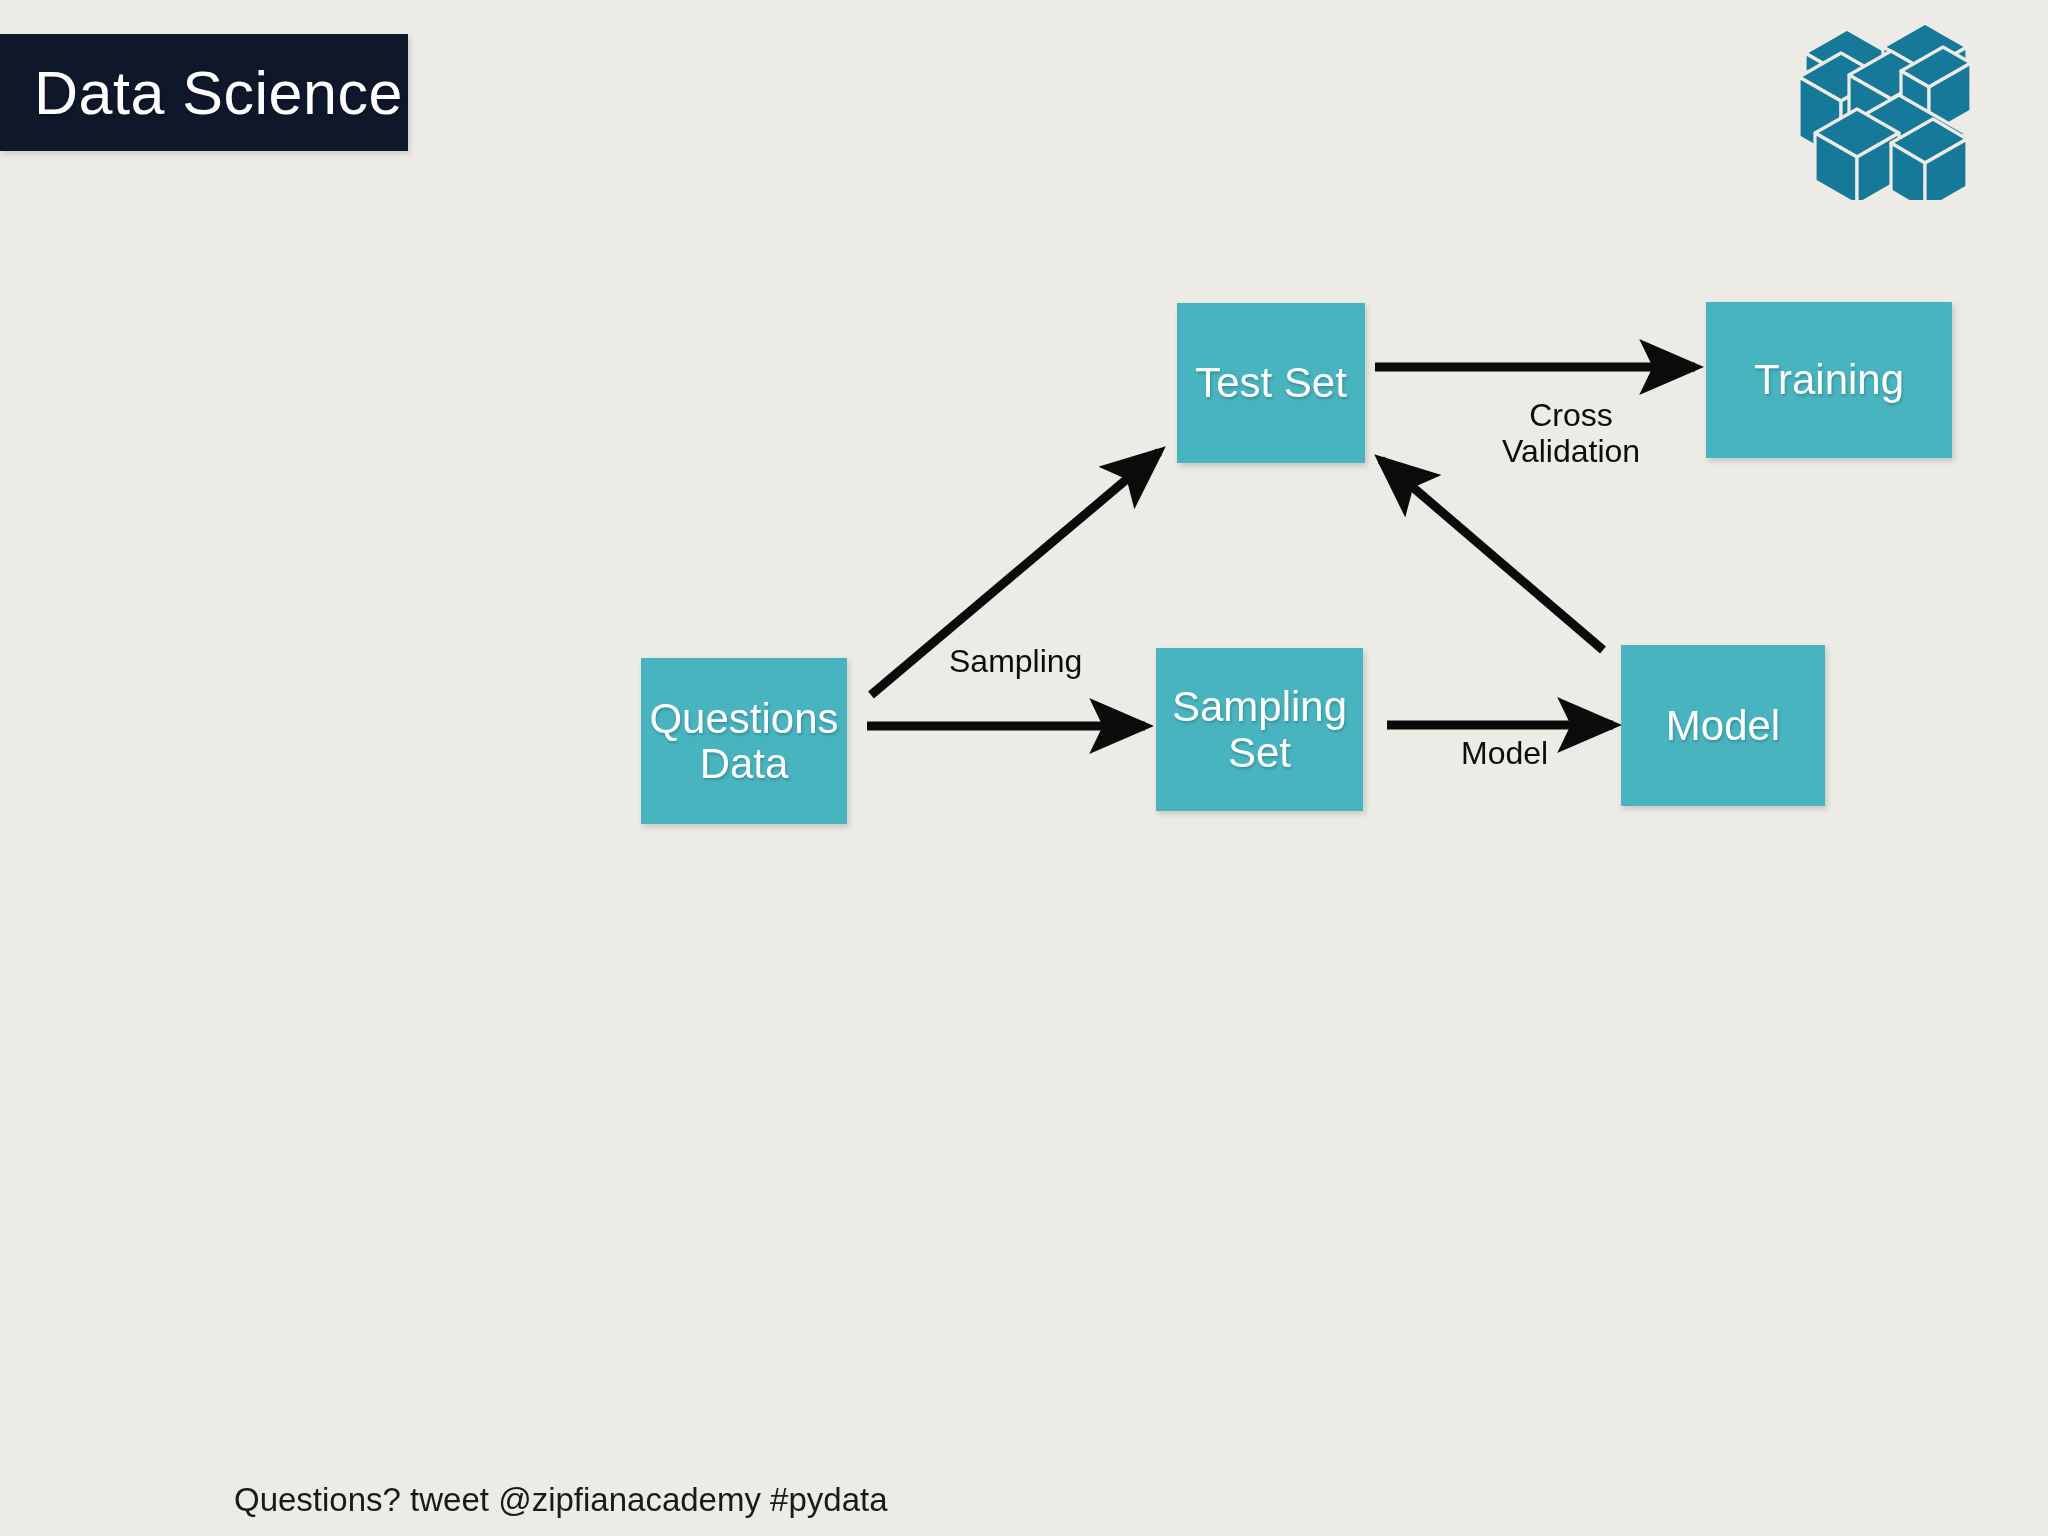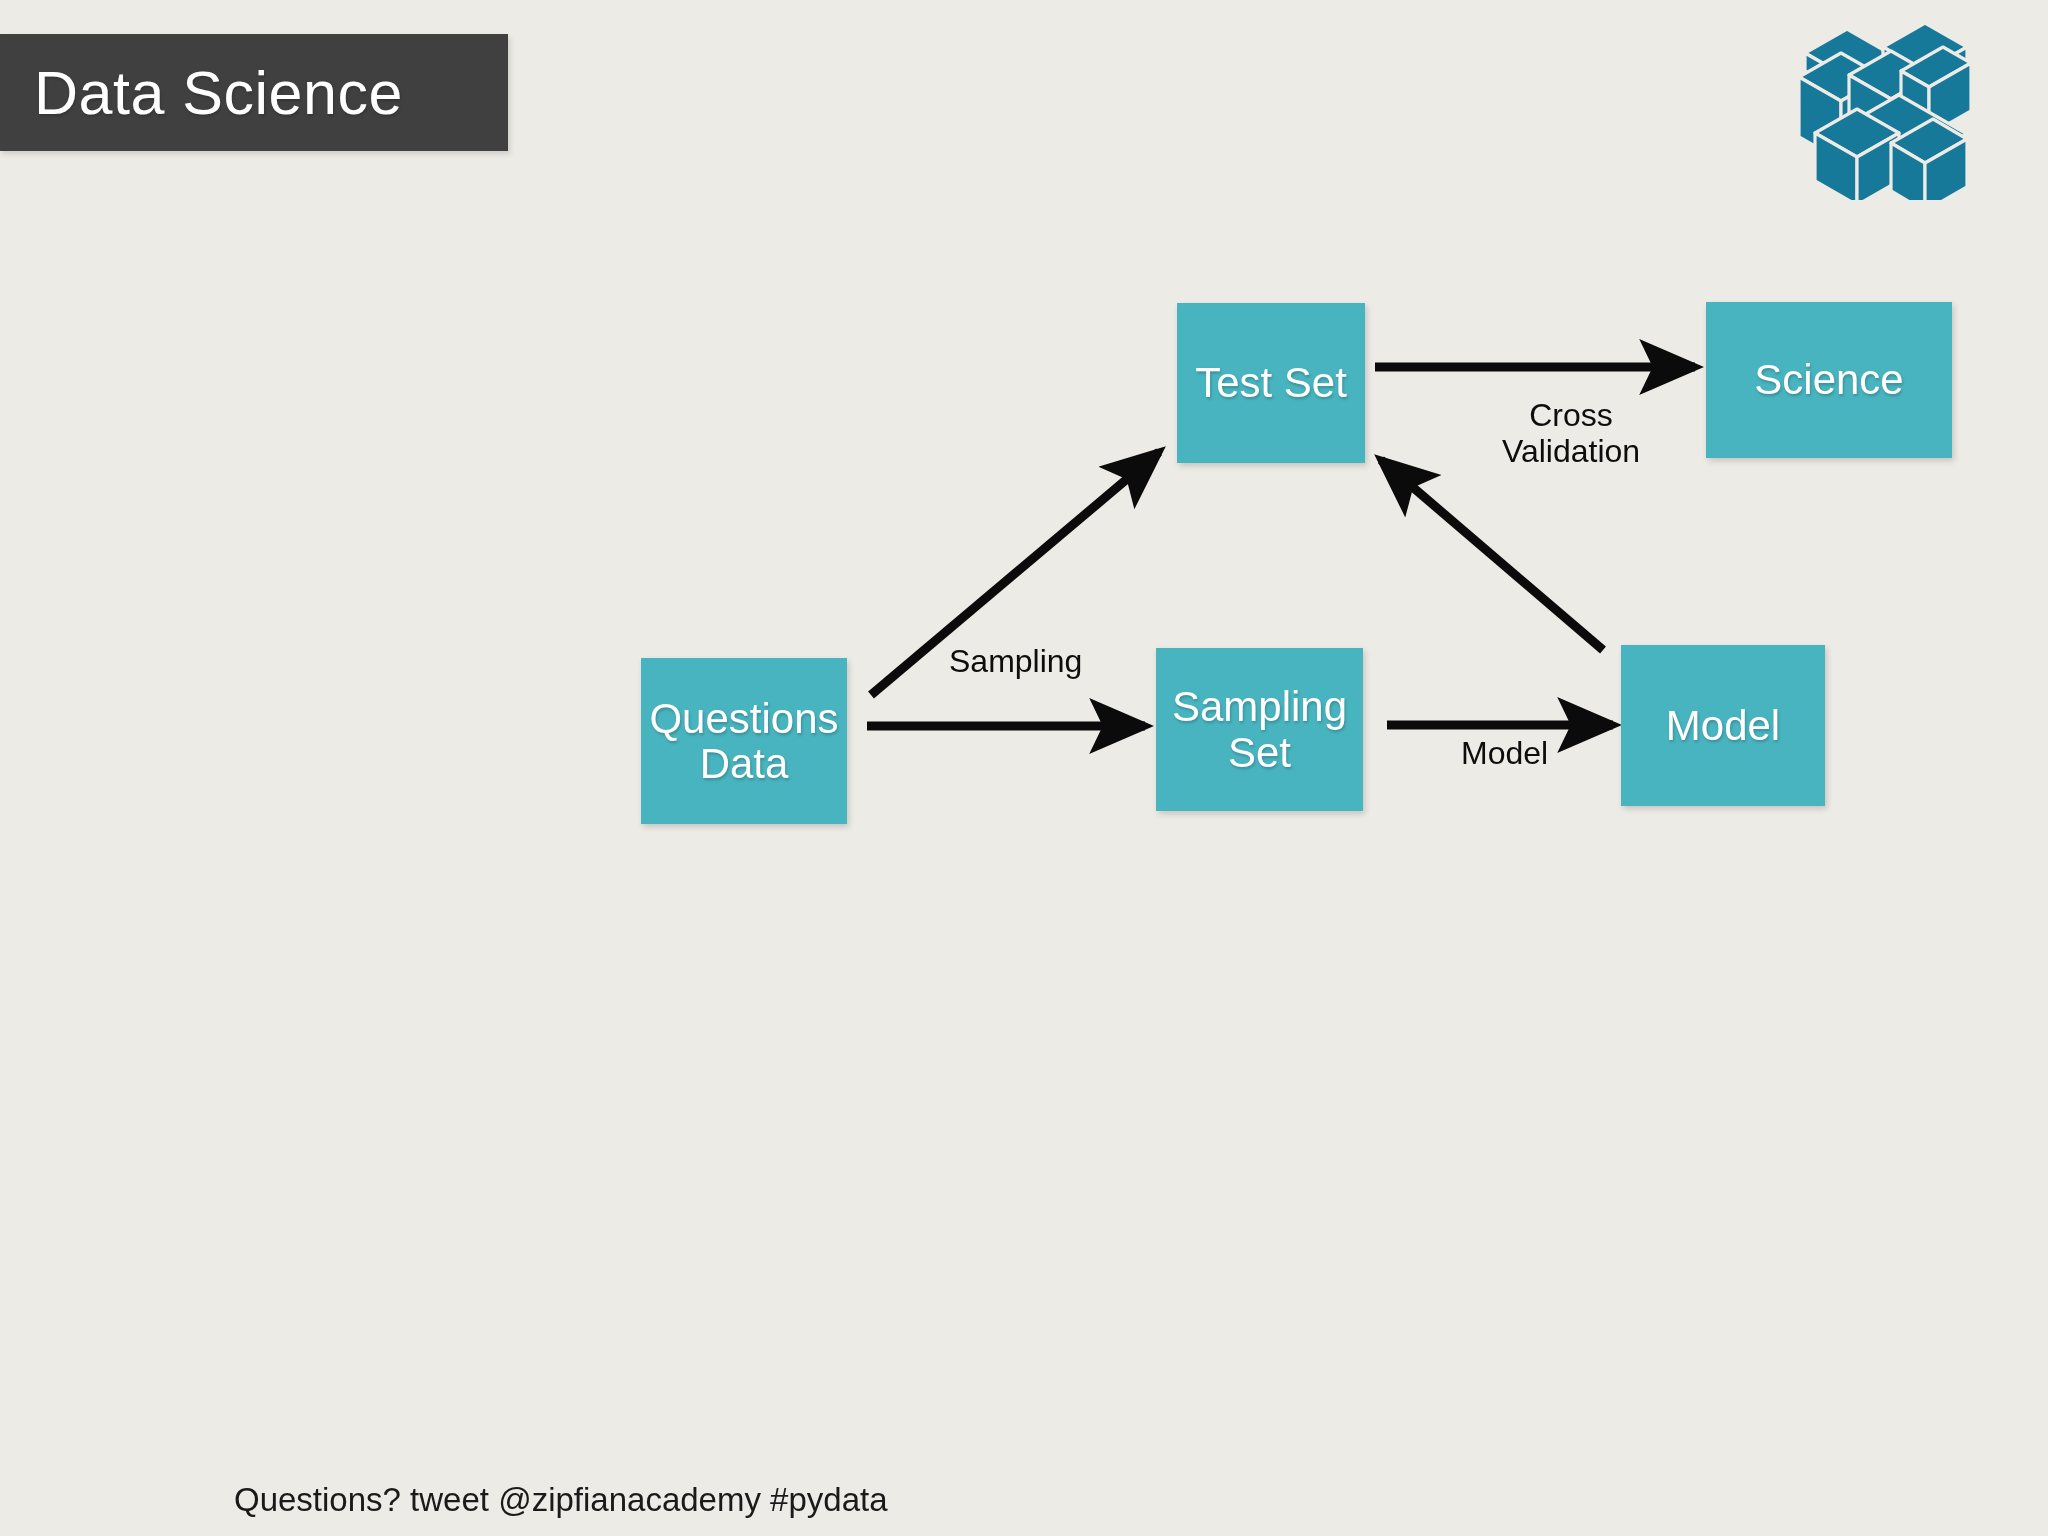--- a/index.html
+++ b/index.html
@@ -22,23 +22,23 @@
     width: 2048px;
     height: 1536px;
     background: #edebe5;
   }
 
   
   #title-bar {
     position: absolute;
     left: 0;
     top: 34px;
-    width: 508px;
+    width: 408px;
     height: 117px;
-    background: #404040;
+    background: #0f172a;
     box-shadow: 2px 3px 5px rgba(0,0,0,0.13);
   }
   #title-text {
     position: absolute;
     left: 34px;
     top: 50%;
     transform: translateY(-50%);
     color: #ffffff;
     font-family: "Liberation Sans", sans-serif;
     font-size: 61px;
@@ -196,21 +196,21 @@
 
         <line x1="1594" y1="650" x2="1372" y2="460"></line>
       </g>
     </svg>
 
     <div class="node" id="node-test-set">
       <span class="node-label">Test Set</span>
     </div>
 
     <div class="node" id="node-evaluate">
-      <span class="node-label">Science</span>
+      <span class="node-label">Training</span>
     </div>
 
     <div class="node" id="node-prepared">
       <span class="node-label">Questions
 Data</span>
     </div>
 
     <div class="node" id="node-training">
       <span class="node-label">Sampling
 Set</span>

